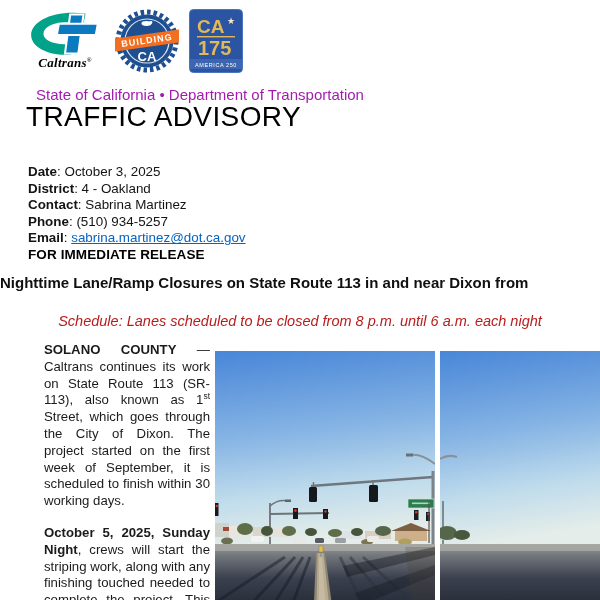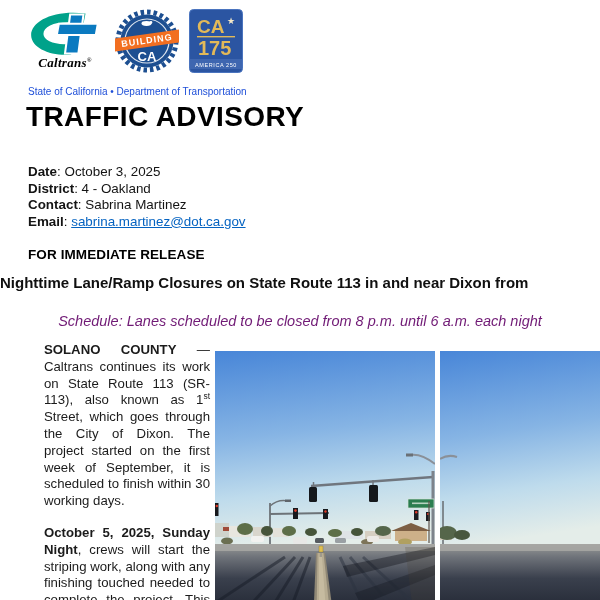--- a/index.html
+++ b/index.html
@@ -7,34 +7,34 @@
         font-family:"Liberation Sans",sans-serif;color:#000;}
 
   
   .logos{position:absolute;top:9px;left:25px;display:flex;align-items:flex-start;gap:10px;}
   .caltrans-wrap{display:flex;flex-direction:column;align-items:center;width:80px;}
   .caltrans-word{font-family:"Liberation Serif",serif;font-style:italic;font-weight:bold;
                  font-size:13px;margin-top:-2px;letter-spacing:0.3px;}
   .caltrans-word sup{font-size:6px;}
 
   
-  .agency{position:absolute;top:86px;left:28px;font-size:10px;color:#1d4ed8;}
-  .title{position:absolute;top:101px;left:26px;font-size:28px;font-weight:bold;letter-spacing:0.4px;color:#000;}
+  .agency{position:absolute;top:86px;left:36px;font-size:15px;color:#a21caf;}
+  .title{position:absolute;top:101px;left:26px;font-size:28px;font-weight:normal;letter-spacing:0.4px;color:#000;}
 
   .meta{position:absolute;top:164px;left:28px;font-size:13.4px;line-height:16.6px;color:#141414;}
   .b{font-weight:bold;}
   .link{color:#0563C1;text-decoration:underline;cursor:pointer;}
 
   .release{position:absolute;top:247px;left:28px;font-size:13.5px;font-weight:bold;letter-spacing:0.1px;}
 
   .headline{position:absolute;top:273px;left:0;width:506px;text-align:center;font-weight:bold;
             font-size:15px;line-height:19px;color:#101010;}
   .headline div{white-space:nowrap;}
   .schedule{position:absolute;top:313px;left:0;width:600px;text-align:center;font-style:italic;
-            font-size:14.5px;color:#701a75;}
+            font-size:14.5px;color:#b91c1c;}
 
   
   .content{position:absolute;top:342px;left:28px;width:572px;display:flex;align-items:flex-start;}
   .textcol{width:330px;font-size:13.2px;line-height:16.8px;text-align:justify;color:#1b1b1b;}
   .textcol p{margin:0 0 15px 16px;}
   .textcol sup{font-size:8.5px;vertical-align:super;line-height:0;}
   .photos{display:flex;gap:5px;margin-left:5px;padding-top:9px;}
   .photo{display:block;flex:0 0 auto;}
 </style>
 </head>
@@ -81,20 +81,21 @@
     </svg>
   </div>
 
   <div class="agency">State of California • Department of Transportation</div>
   <div class="title">TRAFFIC ADVISORY</div>
 
   <div class="meta">
     <div><span class="b">Date</span><span>: </span><span>October 3, 2025</span></div>
     <div><span class="b">District</span><span>: </span><span>4 - Oakland</span></div>
     <div><span class="b">Contact</span><span>: </span><span>Sabrina Martinez</span></div>
+    <div><span class="b">Phone</span><span>: </span><span>(510) 934-5257</span></div>
     <div><span class="b">Email</span><span>: </span><a class="link">sabrina.martinez@dot.ca.gov</a></div>
   </div>
 
   <div class="release">FOR IMMEDIATE RELEASE</div>
 
   <div class="headline">
     <div>Nighttime Lane/Ramp Closures on State Route 113 in and near Dixon from</div>
   </div>
   <div class="schedule">Schedule: Lanes scheduled to be closed from 8 p.m. until 6 a.m. each night</div>
 

